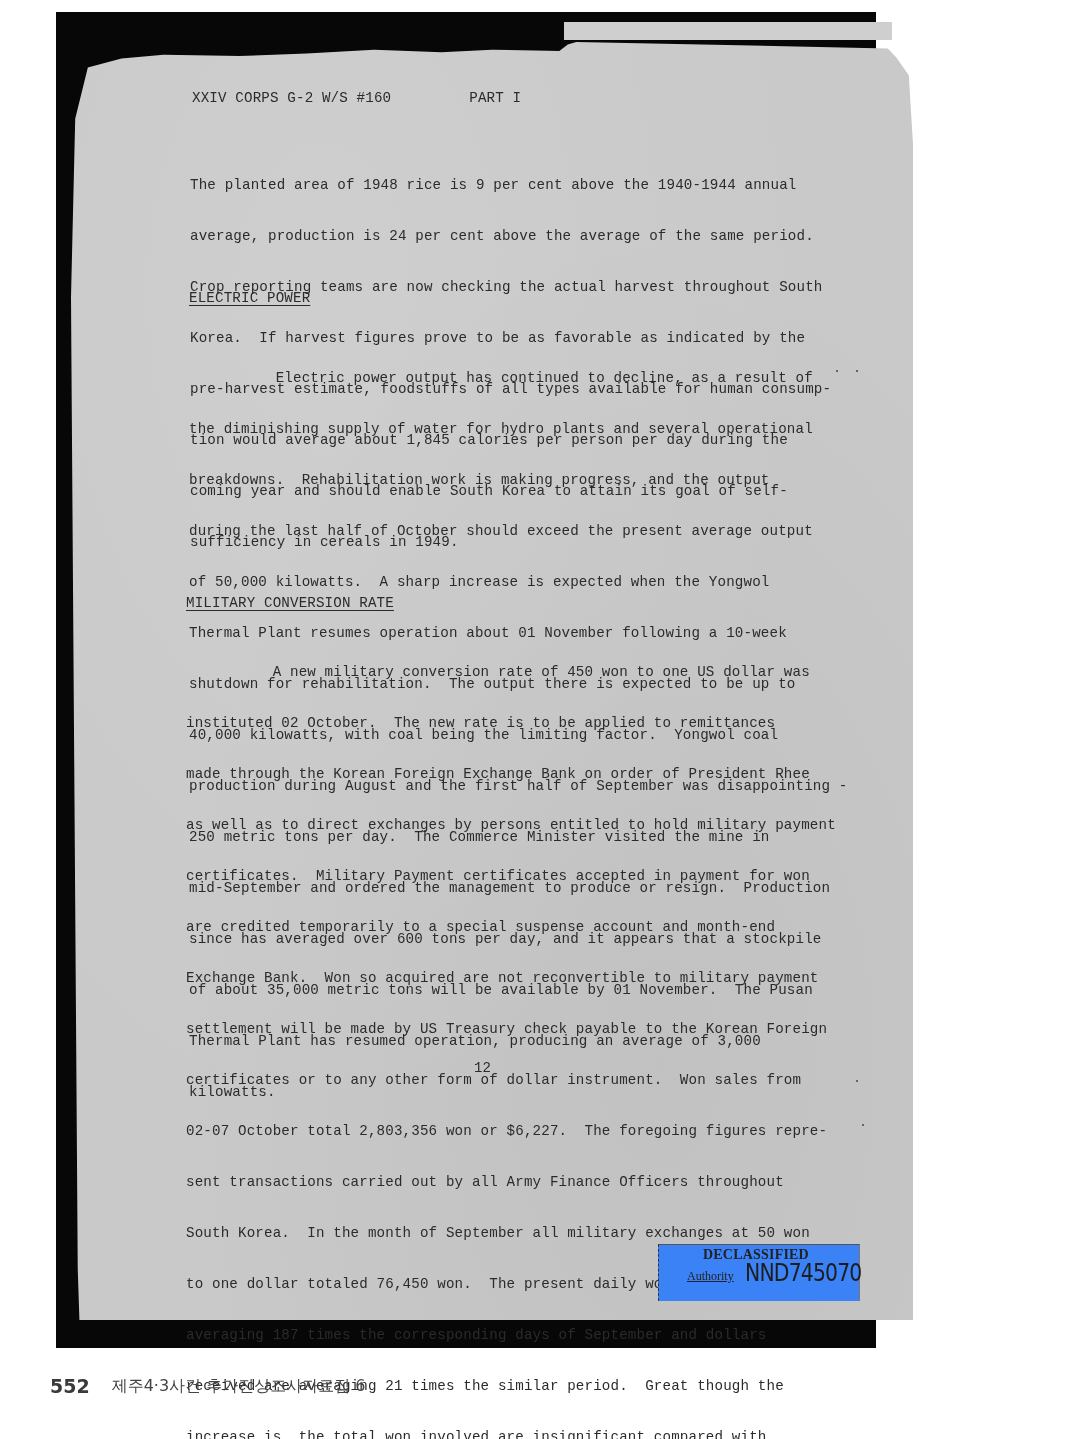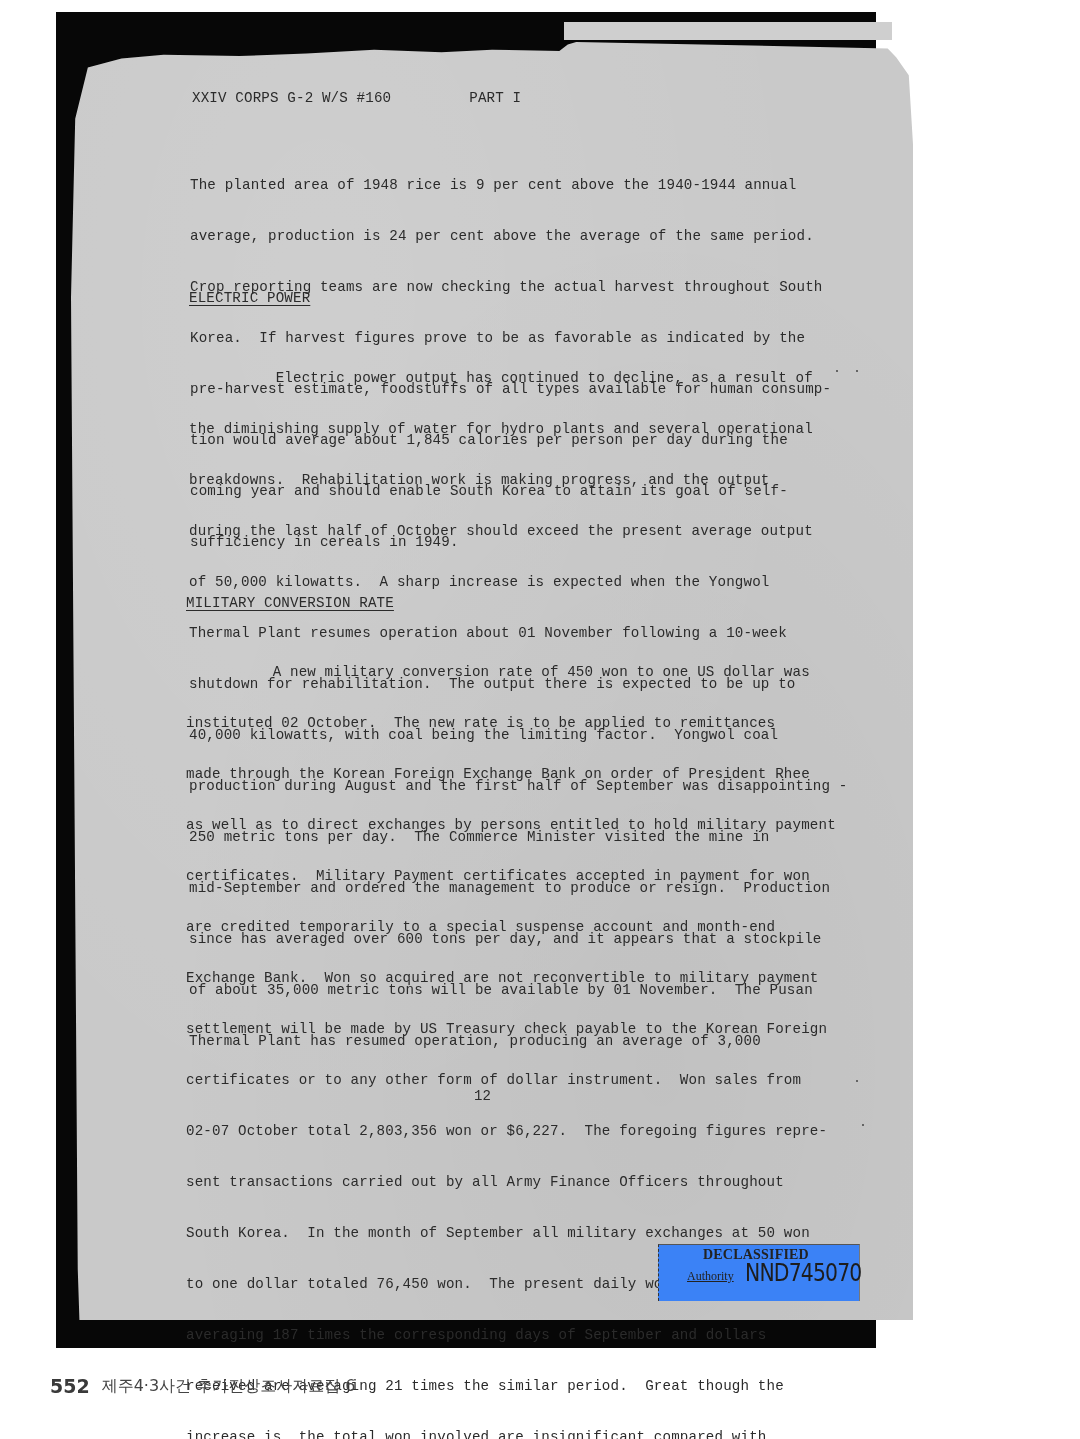--- a/index.html
+++ b/index.html
@@ -60,21 +60,20 @@
       position: absolute;
       white-space: pre;
       text-decoration: underline;
       text-underline-offset: 3px;
     }
     .page-number {
       position: absolute;
       left: 418px; top: 1048px;
       font-size: 14px;
       color: #2b2b2b;
-      margin-top: 28px;
     }
     .stamp {
       position: absolute;
       left: 602px; top: 1232px;
       width: 200px; height: 56px;
       background: #3b82f6;
       border-left: 1.5px dashed #333;
       border-top: 1px solid #555;
       border-right: 1px solid #777;
       font-family: "Liberation Serif", "DejaVu Serif", serif;
@@ -103,21 +102,21 @@
       transform-origin: left center;
       color: #1d1d1d;
     }
     .footer {
       position: absolute;
       left: 50px; top: 1375px;
       font-family: "DejaVu Sans", "Liberation Sans", sans-serif;
       color: #333;
       display: flex;
       align-items: center;
-      gap: 12px;
+      gap: 22px;
     }
     .footer .pg { font-weight: bold; font-size: 19px; color: #3a3a3a; }
     .footer .title { font-size: 16px; color: #444; }
     .speck { position: absolute; width: 2px; height: 2px; background: #444; border-radius: 50%; }
   </style>
 </head>
 <body>
 
 <div class="scan">
   <div class="paper"></div>
@@ -152,20 +151,21 @@
       <div>of 50,000 kilowatts.  A sharp increase is expected when the Yongwol</div>
       <div>Thermal Plant resumes operation about 01 November following a 10-week</div>
       <div>shutdown for rehabilitation.  The output there is expected to be up to</div>
       <div>40,000 kilowatts, with coal being the limiting factor.  Yongwol coal</div>
       <div>production during August and the first half of September was disappointing -</div>
       <div>250 metric tons per day.  The Commerce Minister visited the mine in</div>
       <div>mid-September and ordered the management to produce or resign.  Production</div>
       <div>since has averaged over 600 tons per day, and it appears that a stockpile</div>
       <div>of about 35,000 metric tons will be available by 01 November.  The Pusan</div>
       <div>Thermal Plant has resumed operation, producing an average of 3,000</div>
+      <div>kilowatts.</div>
     </div>
 
     <div class="section-title" style="top:538px; left:0px;">MILITARY CONVERSION RATE</div>
 
     <div class="para" style="top:573px; left:0px;">
       <div>          A new military conversion rate of 450 won to one US dollar was</div>
       <div>instituted 02 October.  The new rate is to be applied to remittances</div>
       <div>made through the Korean Foreign Exchange Bank on order of President Rhee</div>
       <div>as well as to direct exchanges by persons entitled to hold military payment</div>
       <div>certificates.  Military Payment certificates accepted in payment for won</div>

